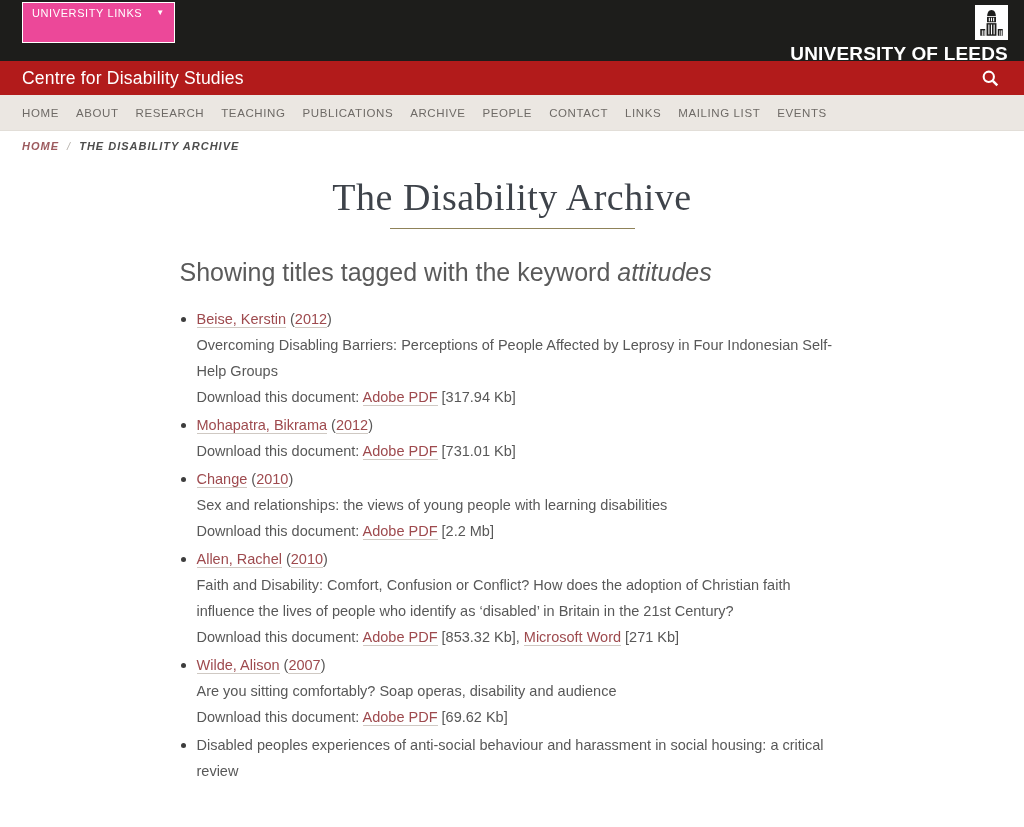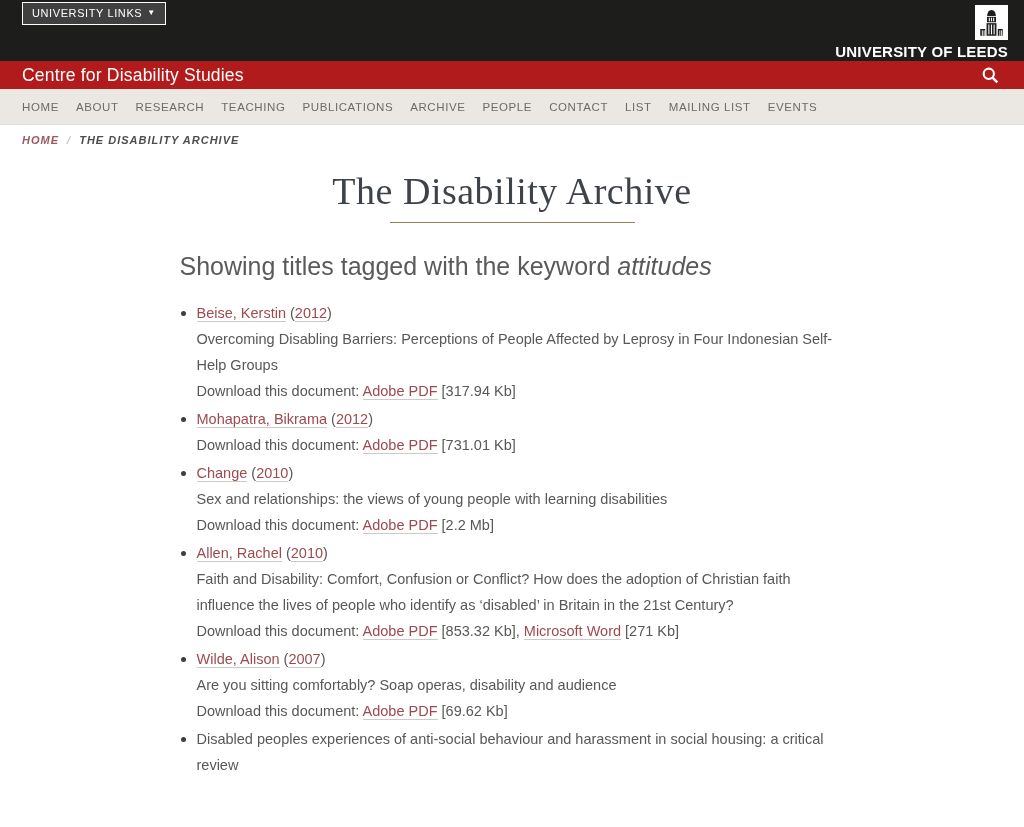--- a/index.html
+++ b/index.html
@@ -17,52 +17,52 @@
     background: #1d1d1b;
     position: relative;
   }
   .uni-links {
     position: absolute;
     top: 2px; left: 22px;
     border: 1px solid #ffffff;
     color: #ffffff;
     font-size: 11px;
     letter-spacing: 0.6px;
-    padding: 4px 9px 5px;
+    padding: 4px 9px 23px;
     display: inline-flex;
     align-items: center;
-    gap: 5px;
-    background: #404040;
+    gap: 14px;
+    background: #ec4899;
   }
   .uni-links .caret { font-size: 8px; line-height: 1; position: relative; top: 0px; }
   .logo-block {
     position: absolute;
     top: 5px; right: 16px;
     text-align: right;
   }
   .logo-box {
     width: 33px; height: 35px;
     background: #ffffff;
     margin-left: auto;
     display: flex;
     align-items: flex-end;
     justify-content: center;
   }
   .logo-text {
     color: #ffffff;
     font-weight: bold;
-    font-size: 15px;
+    font-size: 19px;
     letter-spacing: 0.2px;
     margin-top: 3px;
     white-space: nowrap;
   }
 
   
   .banner {
-    height: 28px;
+    height: 34px;
     background: #b21b1b;
     display: flex;
     align-items: center;
     padding: 12px 22px;
   }
   .site-title {
     color: #ffffff;
     font-size: 17.5px;
     font-weight: 400;
     letter-spacing: 0.2px;
@@ -193,21 +193,21 @@
 
 <div class="navbar">
     <a class="nav-item">HOME</a>
     <a class="nav-item">ABOUT</a>
     <a class="nav-item">RESEARCH</a>
     <a class="nav-item">TEACHING</a>
     <a class="nav-item">PUBLICATIONS</a>
     <a class="nav-item">ARCHIVE</a>
     <a class="nav-item">PEOPLE</a>
     <a class="nav-item">CONTACT</a>
-    <a class="nav-item">LIST</a>
+    <a class="nav-item">LINKS</a>
     <a class="nav-item">MAILING LIST</a>
     <a class="nav-item">EVENTS</a>
   </div>
 
 <div class="breadcrumb">
   <a class="crumb-home">HOME</a>
   <span class="crumb-sep">/</span>
   <span class="crumb-current">THE DISABILITY ARCHIVE</span>
 </div>
 

